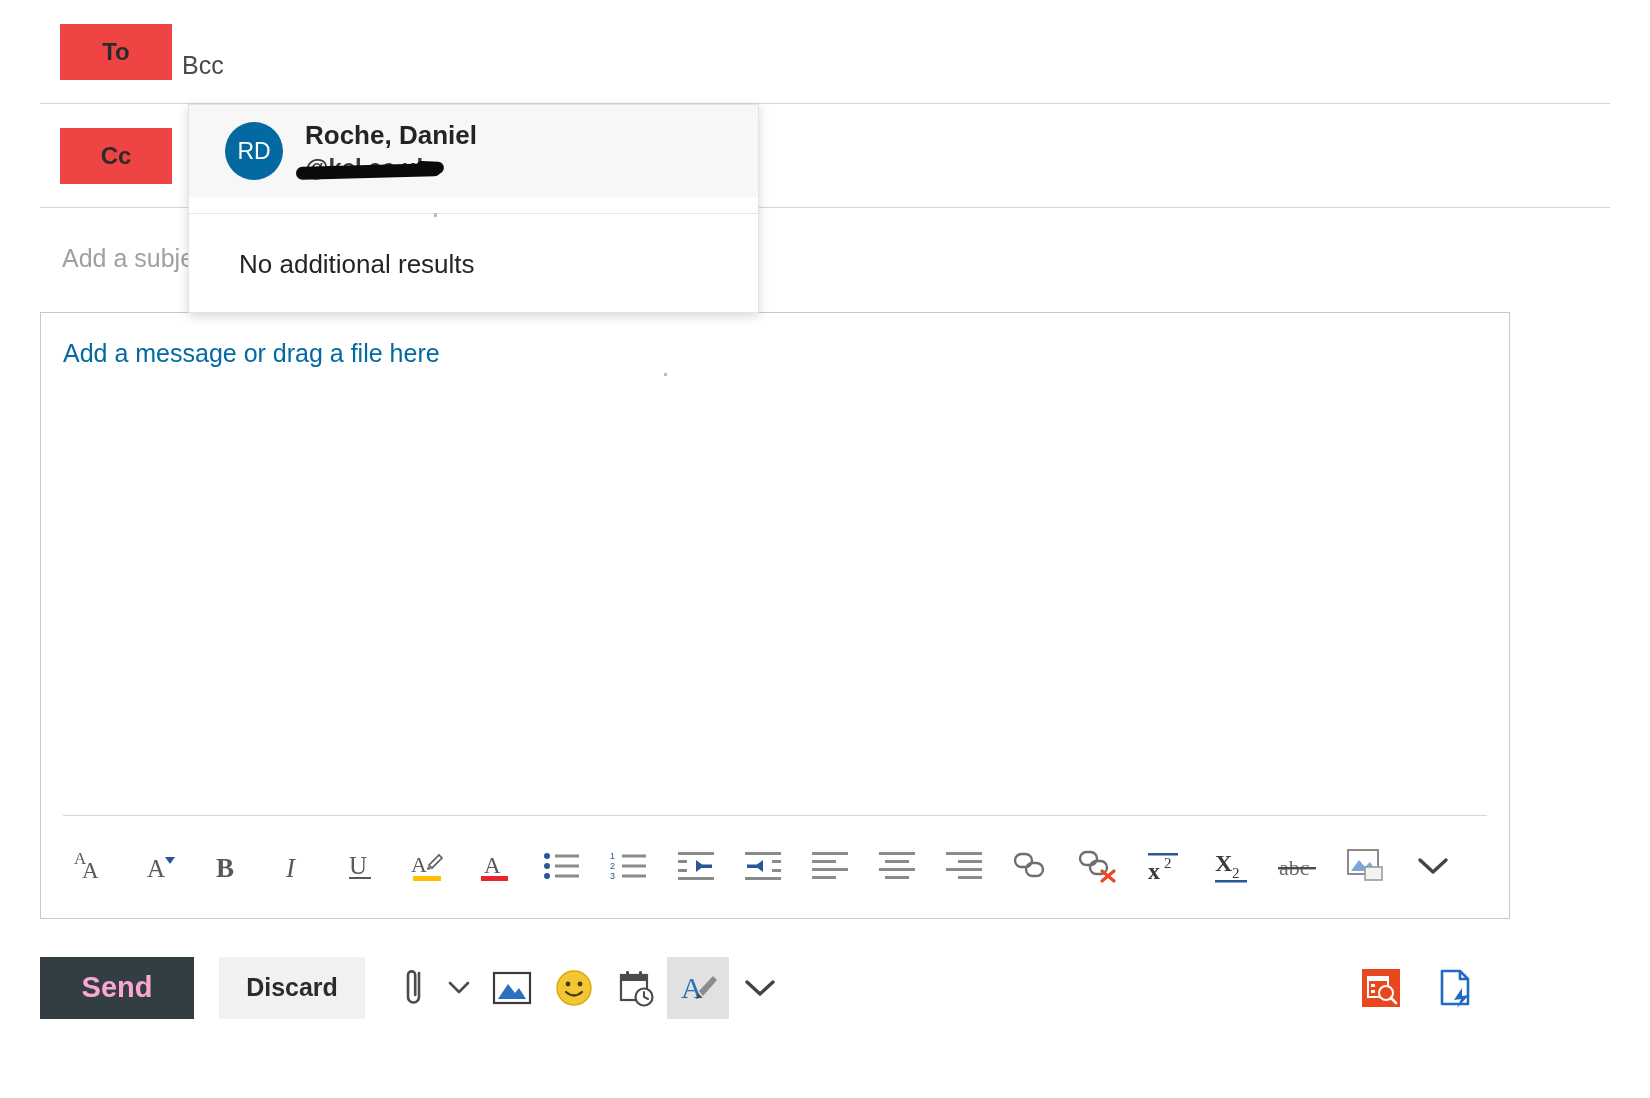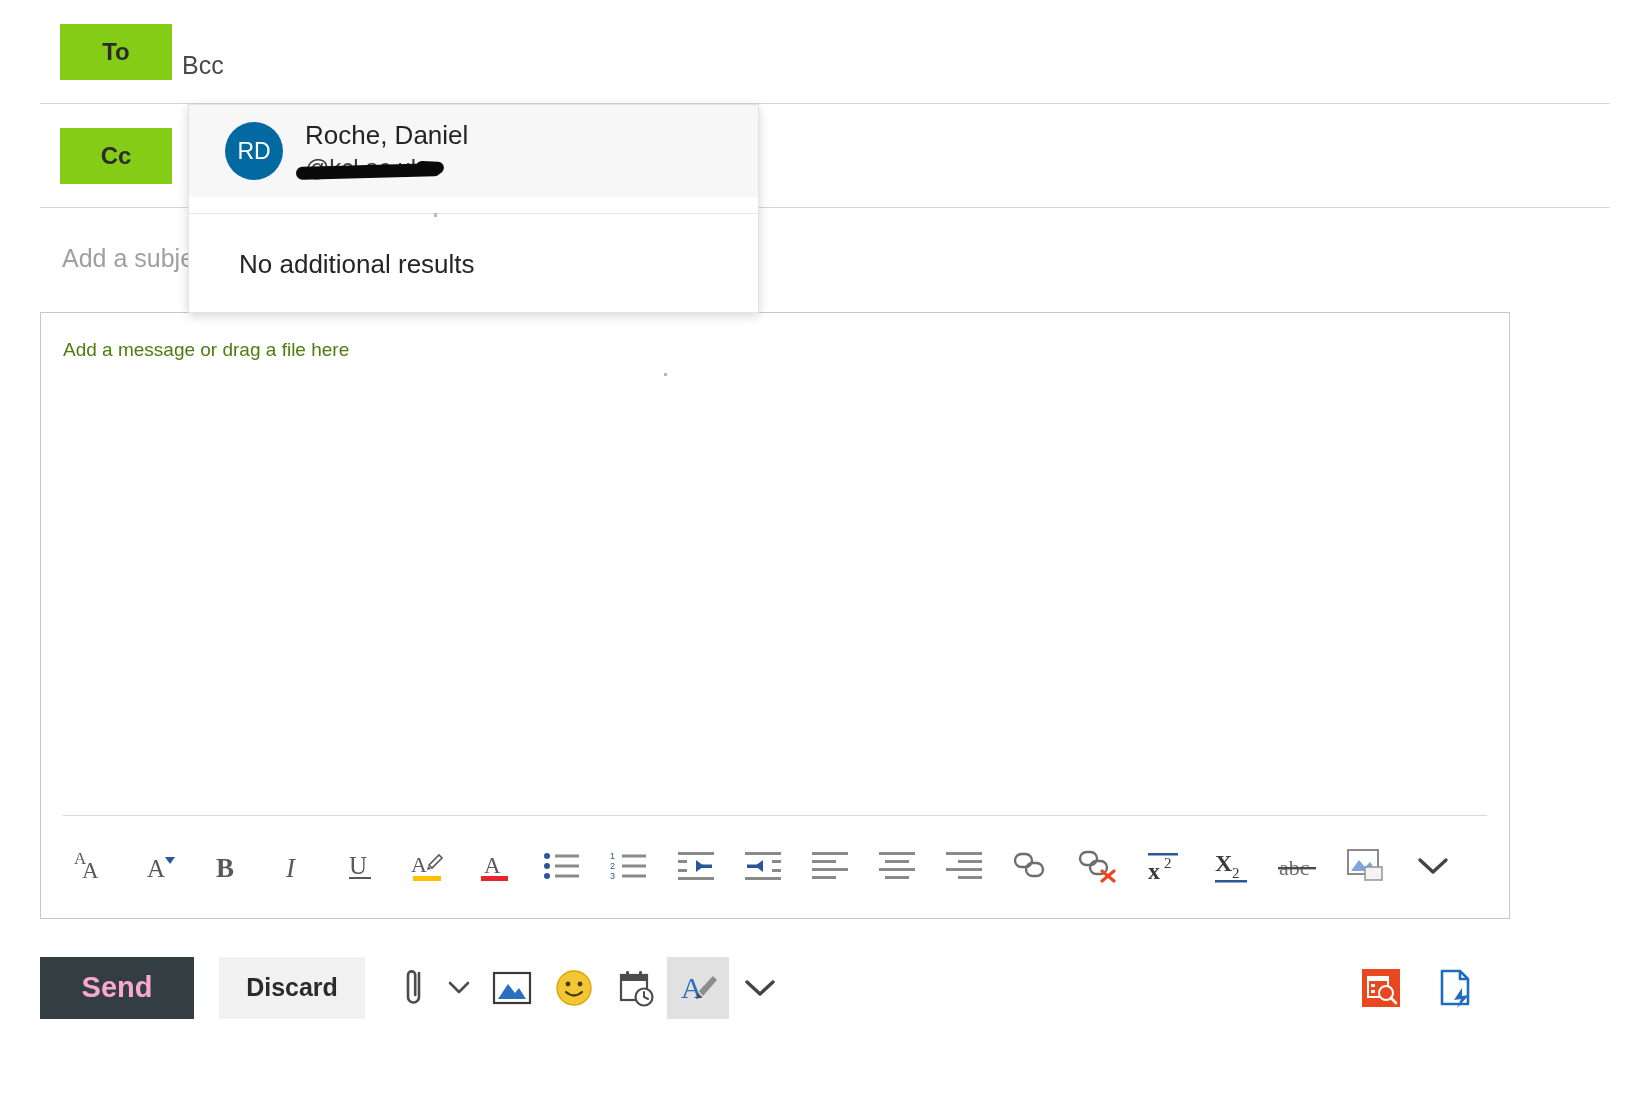--- a/index.html
+++ b/index.html
@@ -22,21 +22,21 @@
     position: relative;
     height: 104px;
     display: flex;
     align-items: center;
     border-bottom: 1px solid #d6d6d6;
     margin: 0 40px;
   }
   .recip-row.first { border-bottom: 1px solid #d6d6d6; }
   .pill {
     width: 112px; height: 56px;
-    background: #84cc16;
+    background: #ef4444;
     display: flex; align-items: center; justify-content: center;
     font-size: 24px; font-weight: 700; color: #2b2b2b;
     flex: 0 0 auto;
     margin-left: 20px;
   }
   .recip-value {
     margin-left: 36px;
     font-size: 25px;
     color: #333333;
     flex: 1 1 auto;
@@ -72,22 +72,22 @@
   .body-box {
     position: absolute;
     left: 40px; top: 312px;
     width: 1470px; height: 607px;
     border: 1px solid #c8c8c8;
     background: #ffffff;
   }
   .body-placeholder {
     position: absolute;
     left: 22px; top: 26px;
-    font-size: 19px;
-    color: #4d7c0f;
+    font-size: 25px;
+    color: #0369a1;
   }
   .body-dot {
     position: absolute;
     left: 623px; top: 60px;
     width: 3px; height: 3px;
     background: #b9b9b9;
   }
   .fmt-divider {
     position: absolute;
     left: 22px; right: 22px;
@@ -180,20 +180,21 @@
     background: #0369a1;
     color: #ffffff;
     font-size: 23px;
     display: flex; align-items: center; justify-content: center;
     flex: 0 0 auto;
   }
   .suggest-text {
     margin-left: 22px;
     display: flex; flex-direction: column;
     justify-content: center;
+    font-weight: bold;
   }
   .suggest-name { font-size: 26px; color: #242424; line-height: 1.25; }
   .suggest-email {
     font-size: 24px; color: #3a3a3a; line-height: 1.2;
     position: relative; margin-top: 2px;
   }
   .redact {
     position: absolute;
     left: -9px; top: 11px;
     width: 145px; height: 13px;

